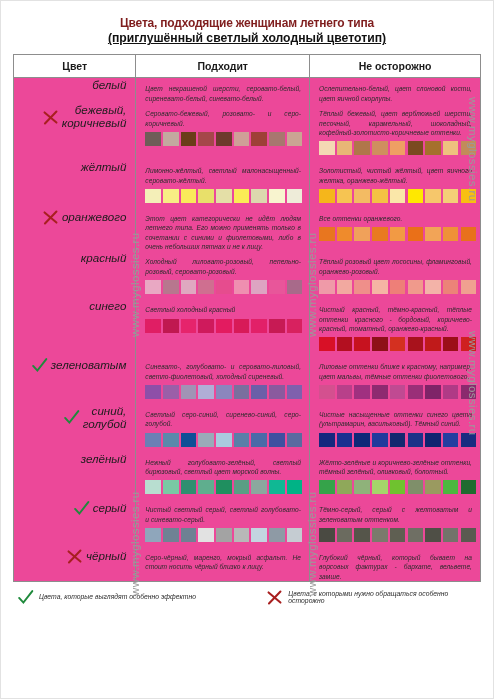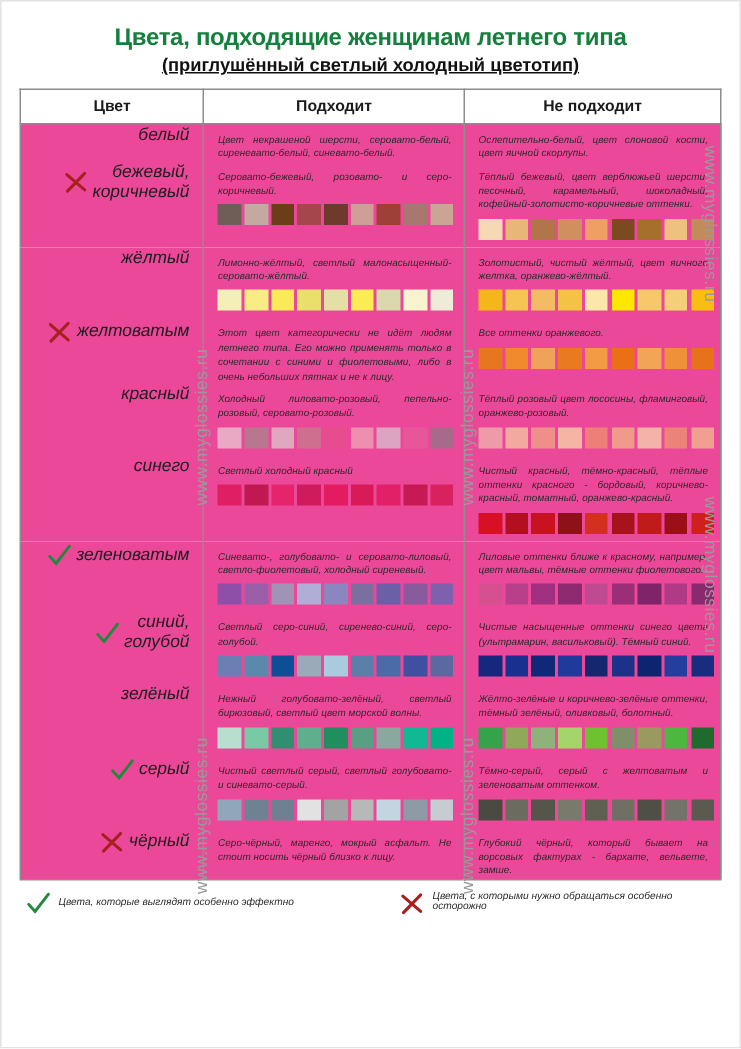--- a/index.html
+++ b/index.html
@@ -14,22 +14,22 @@
     position:relative;
     width:494px;height:699px;
     box-sizing:border-box;
     padding:10px 12px 6px 12px;
     background:#fff;
     border:1px solid #e2e2e2;
   }
   
   .title-block{text-align:center;margin:6px 0 2px 0;}
   .title{
-    font-size:16px;font-weight:bold;letter-spacing:-0.2px;
-    color:#15803d;line-height:1.12;white-space:nowrap;
+    font-size:12px;font-weight:bold;letter-spacing:-0.2px;
+    color:#7f1d1d;line-height:1.12;white-space:nowrap;
   }
   .subtitle{
     font-size:12.2px;font-weight:bold;color:#111;
     margin-top:1px;line-height:1.15;white-space:nowrap;text-decoration:underline;
   }
   
   .table{
     margin-top:9px;
     border:1px solid #8d8d8d;
     border-collapse:collapse;
@@ -135,21 +135,21 @@
   <table class="table">
     <colgroup>
       <col class="c-name">
         <col class="c-yes">
         <col class="c-no">
     </colgroup>
     <tbody id="table-body">
       <tr class="hdr">
         <td>Цвет</td>
         <td>Подходит</td>
-        <td>Не подходит</td>
+        <td>Не осторожно</td>
       </tr>
     <tr>
           <td class="cell">
             <div class="namecell">
               <span class="nametext">белый</span>
             </div>
           </td>
           <td class="cell">
             <div class="desc">Цвет некрашеной шерсти, сероватo-белый, сиреневато-белый, синевато-белый.</div>
           </td>
@@ -243,21 +243,21 @@
         </tr>
         <tr class="rowsep">
           <td class="cell">
             <div class="namecell">
               <span class="mark">
                 <svg viewBox="0 0 20 20">
                   <path d="M3 4 L17 16" fill="none" stroke="#a81f1f" stroke-width="2.4" stroke-linecap="round"></path>
                   <path d="M17 3 L3.5 17" fill="none" stroke="#a81f1f" stroke-width="2.4" stroke-linecap="round"></path>
                 </svg>
               </span>
-              <span class="nametext">желтоватым</span>
+              <span class="nametext">оранжевого</span>
             </div>
           </td>
           <td class="cell">
             <div class="desc">Этот цвет категорически не идёт людям летнего типа. Его можно применять только в сочетании с синими и фиолетовыми, либо в очень небольших пятнах и не к лицу.</div>
           </td>
           <td class="cell">
             <div class="desc">Все оттенки оранжевого.</div>
             <div class="sw-wrap">
               <div class="swatches">
                 <span class="sw" style="background:#e8761f"></span>

